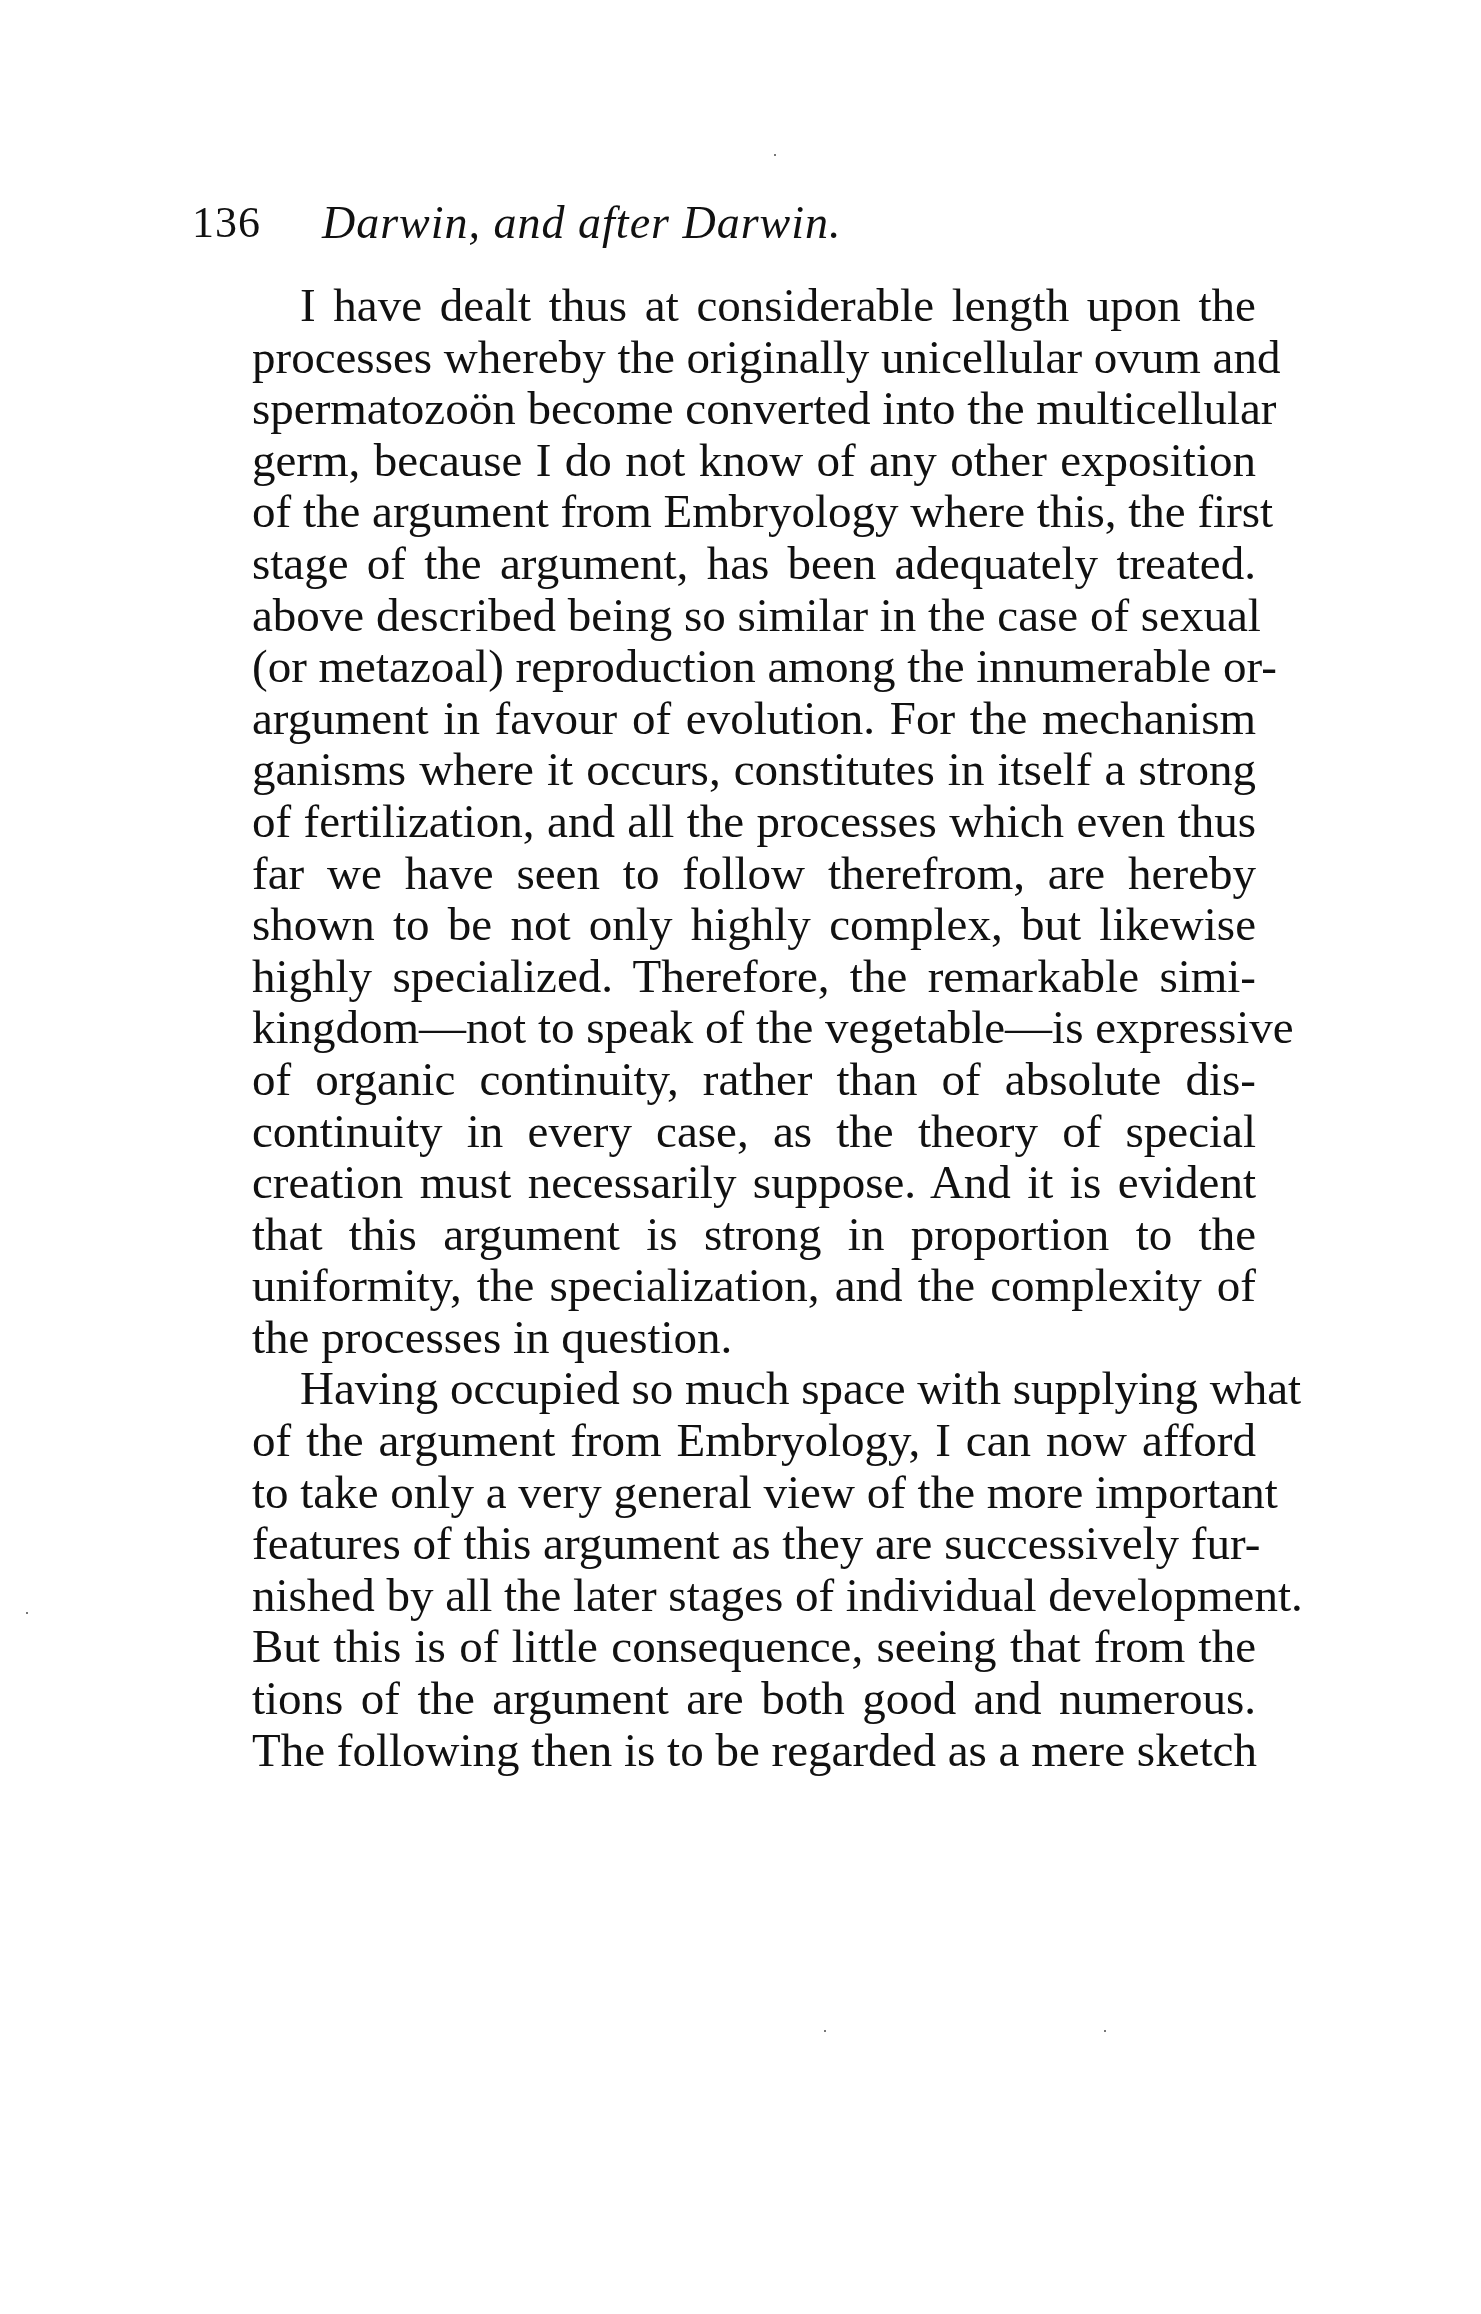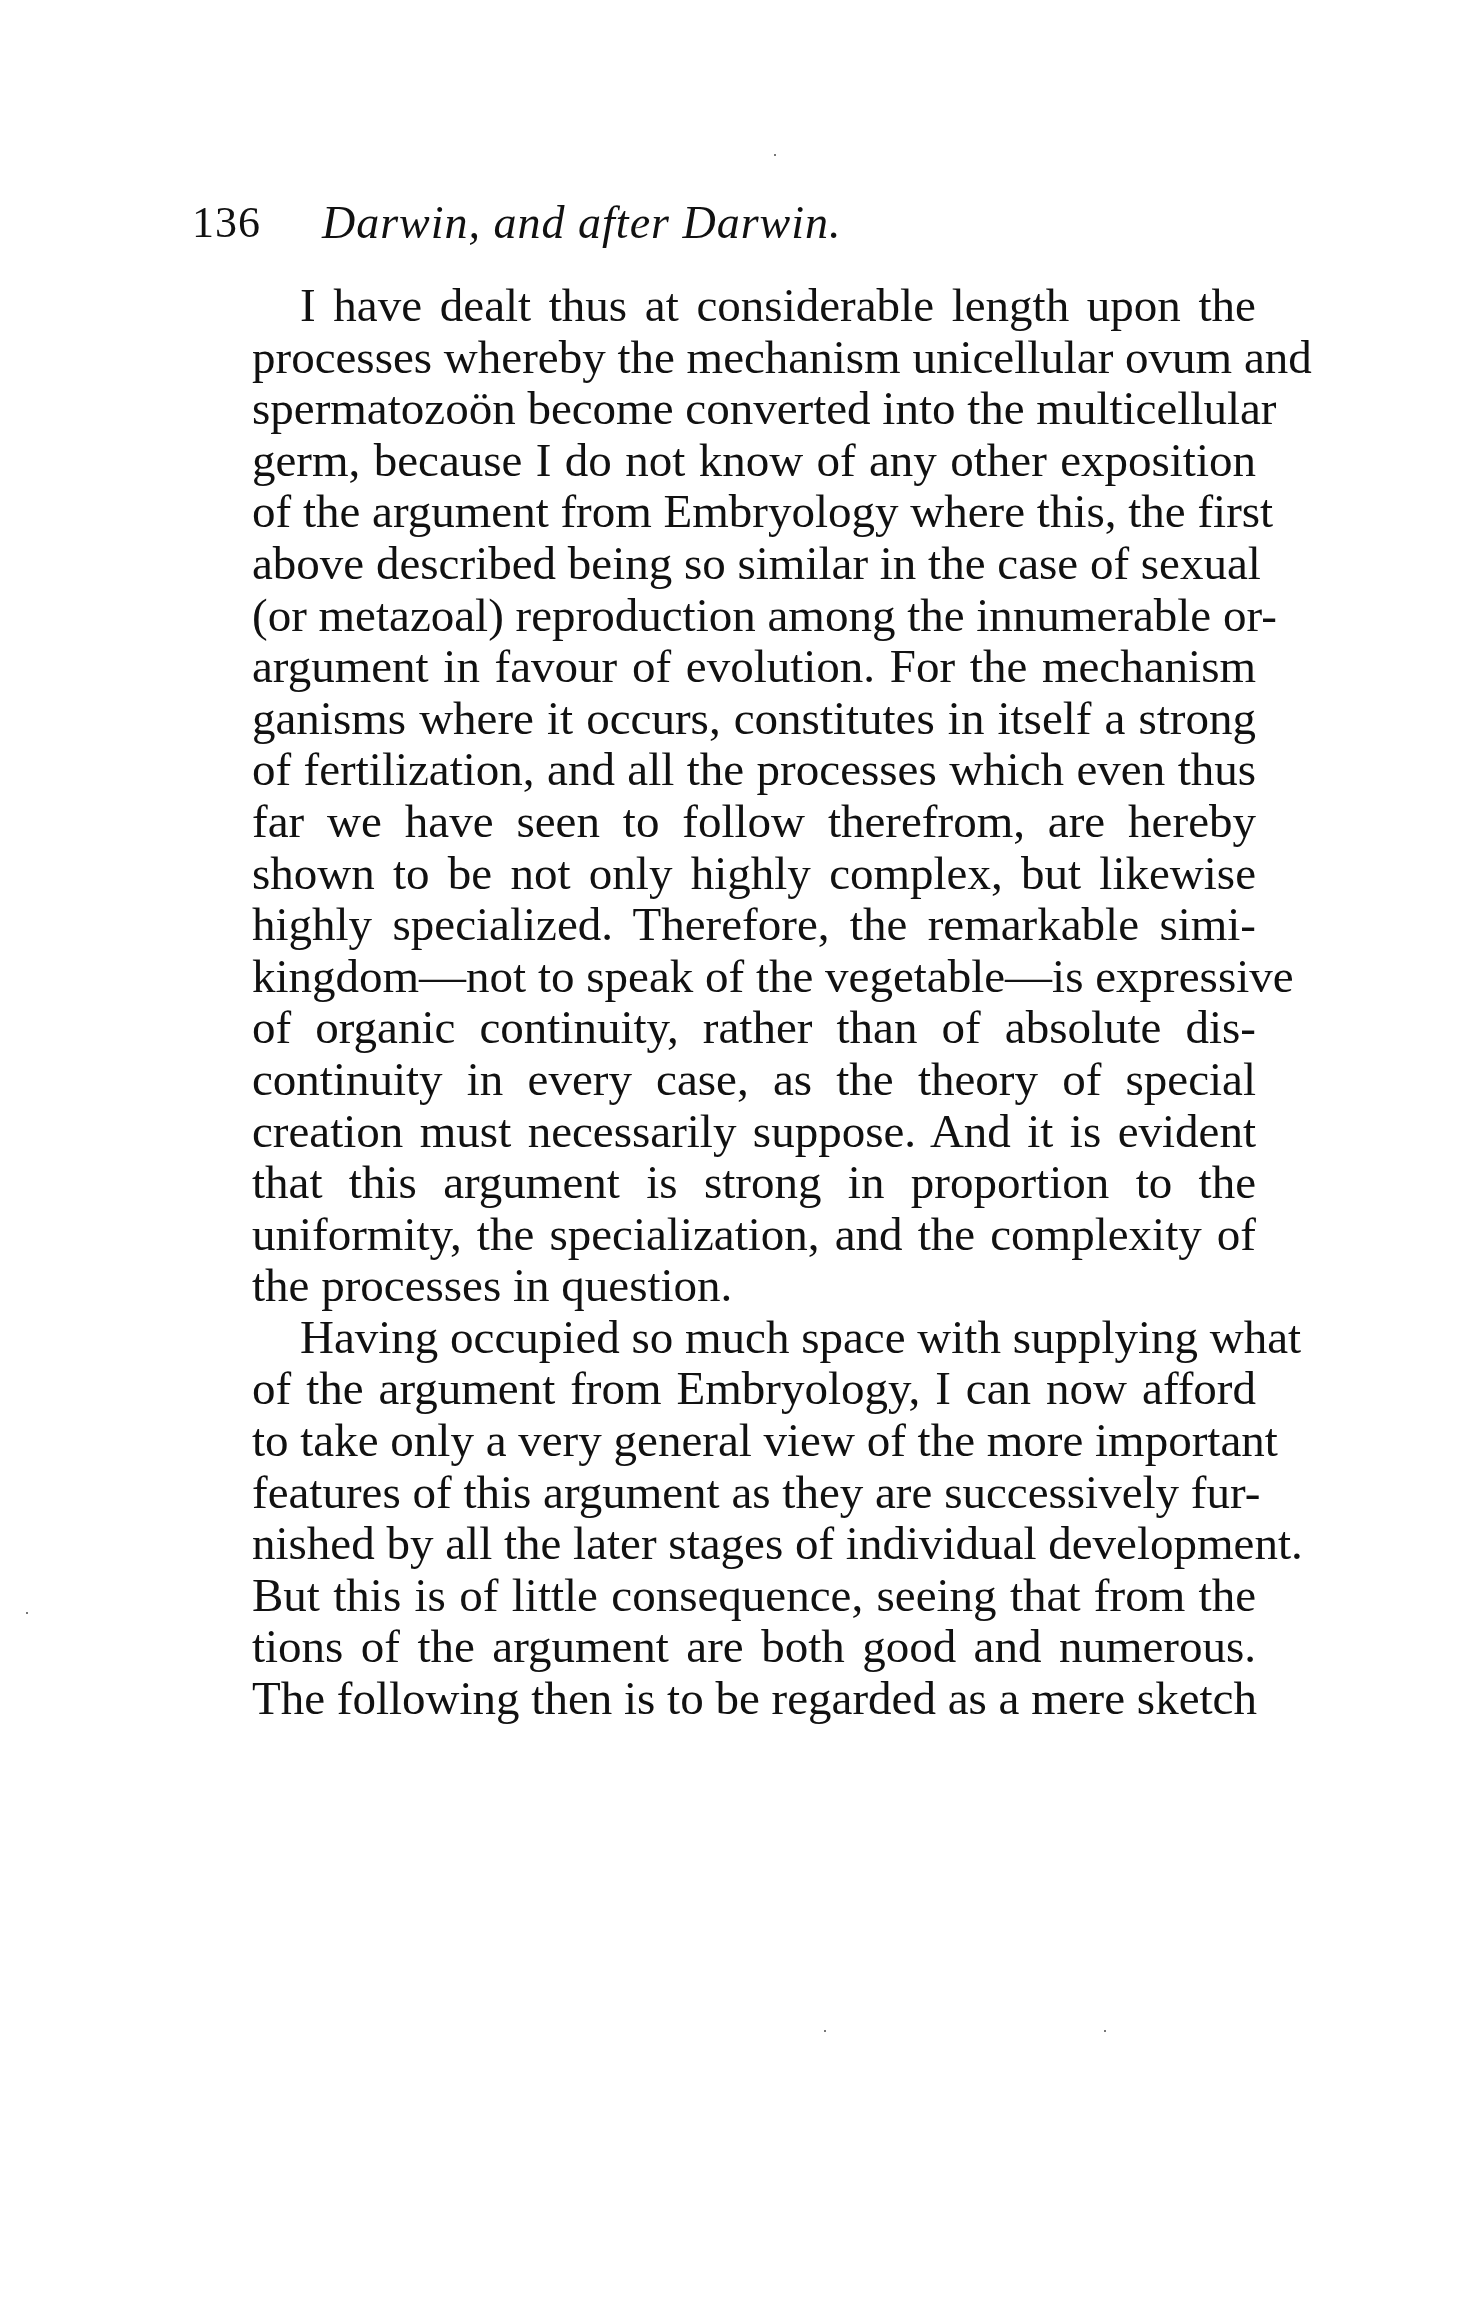--- a/index.html
+++ b/index.html
@@ -81,24 +81,25 @@
 <div class="page">
 
   <div class="running-head">
     <span class="page-number">136</span>
     <span class="running-title">Darwin, and after Darwin.</span>
   </div>
 
   <div class="body-text">
     <div class="paragraph">
       <span class="line indent">I have dealt thus at considerable length upon the</span>
-      <span class="line">processes whereby the mechanism unicellular ovum and</span>
+      <span class="line">processes whereby the originally unicellular ovum and</span>
       <span class="line">spermatozoön become converted into the multicellular</span>
       <span class="line">germ, because I do not know of any other exposition</span>
       <span class="line">of the argument from Embryology where this, the first</span>
+      <span class="line">stage of the argument, has been adequately treated.</span>
       <span class="line">above described being so similar in the case of sexual</span>
       <span class="line">(or metazoal) reproduction among the innumerable or-</span>
       <span class="line">argument in favour of evolution.  For the mechanism</span>
       <span class="line">ganisms where it occurs, constitutes in itself a strong</span>
       <span class="line">of fertilization, and all the processes which even thus</span>
       <span class="line">far we have seen to follow therefrom, are hereby</span>
       <span class="line">shown to be not only highly complex, but likewise</span>
       <span class="line">highly specialized.  Therefore, the remarkable simi-</span>
       <span class="line">kingdom—not to speak of the vegetable—is expressive</span>
       <span class="line">of organic continuity, rather than of absolute dis-</span>

